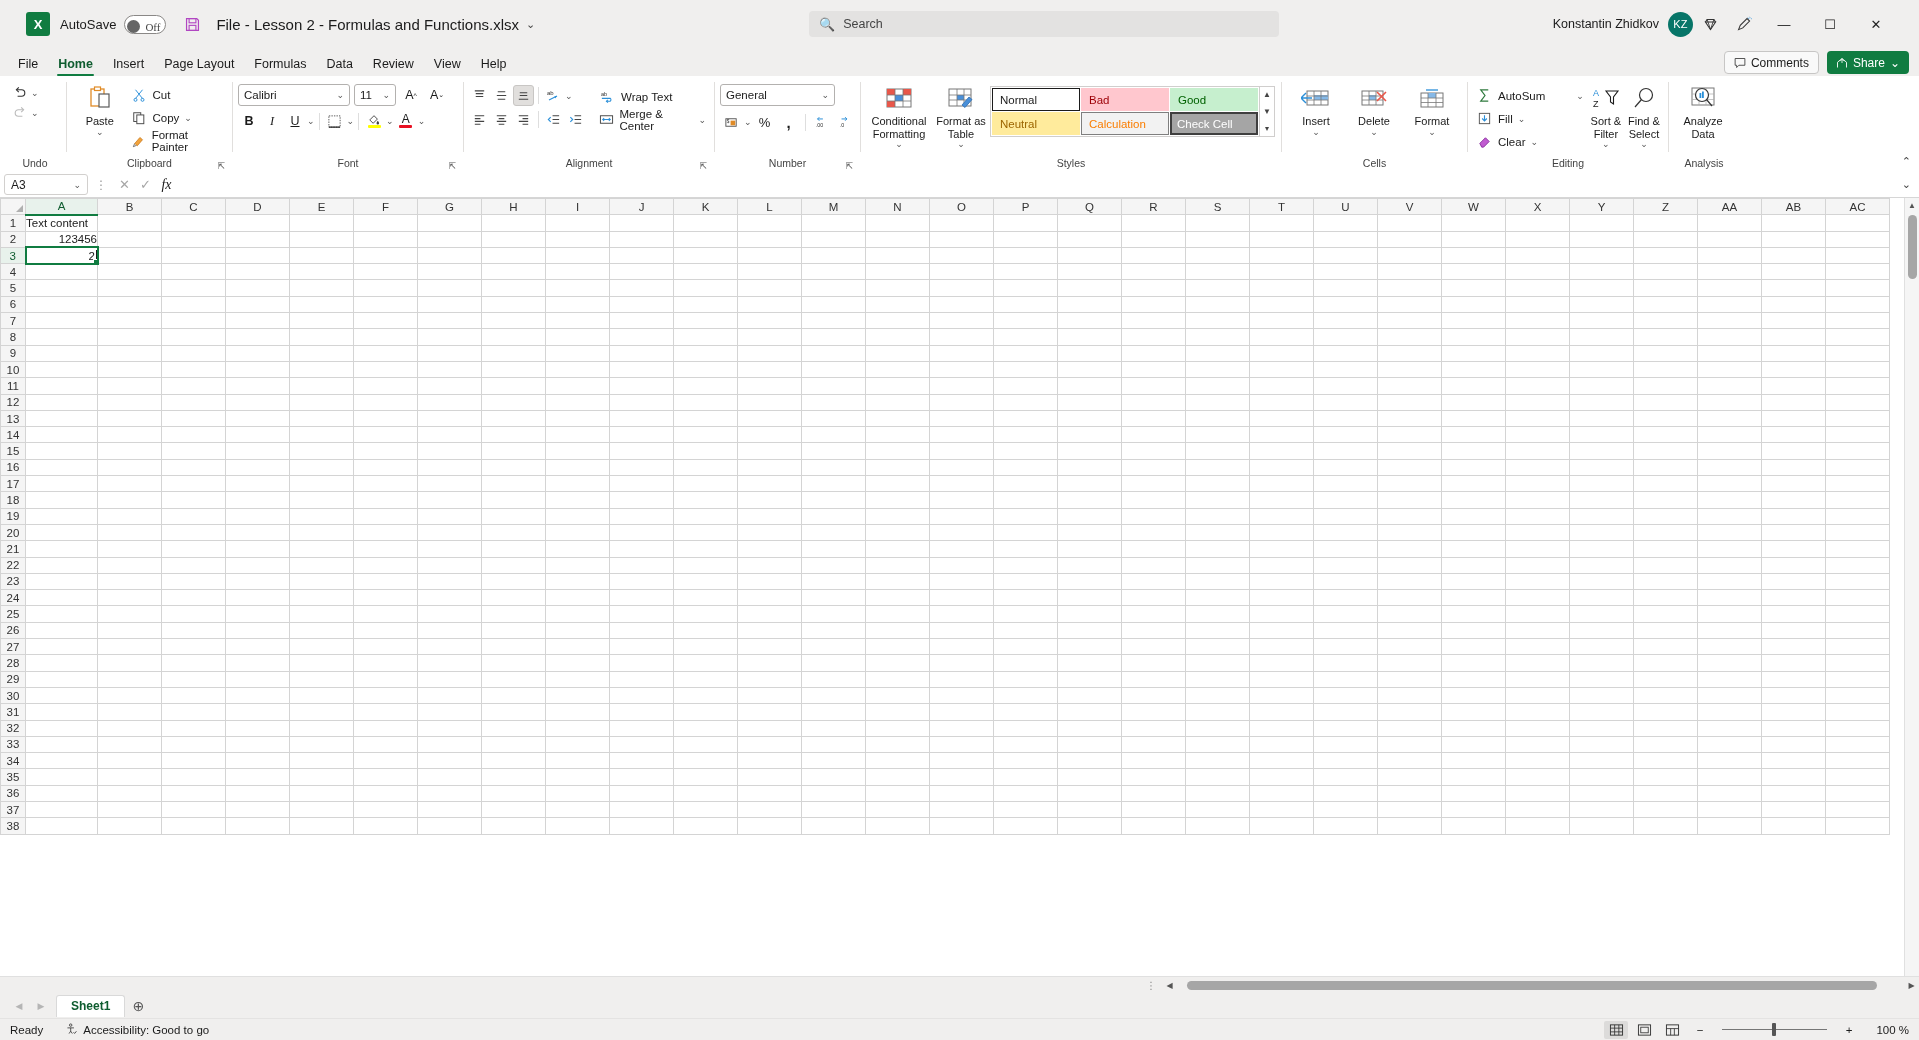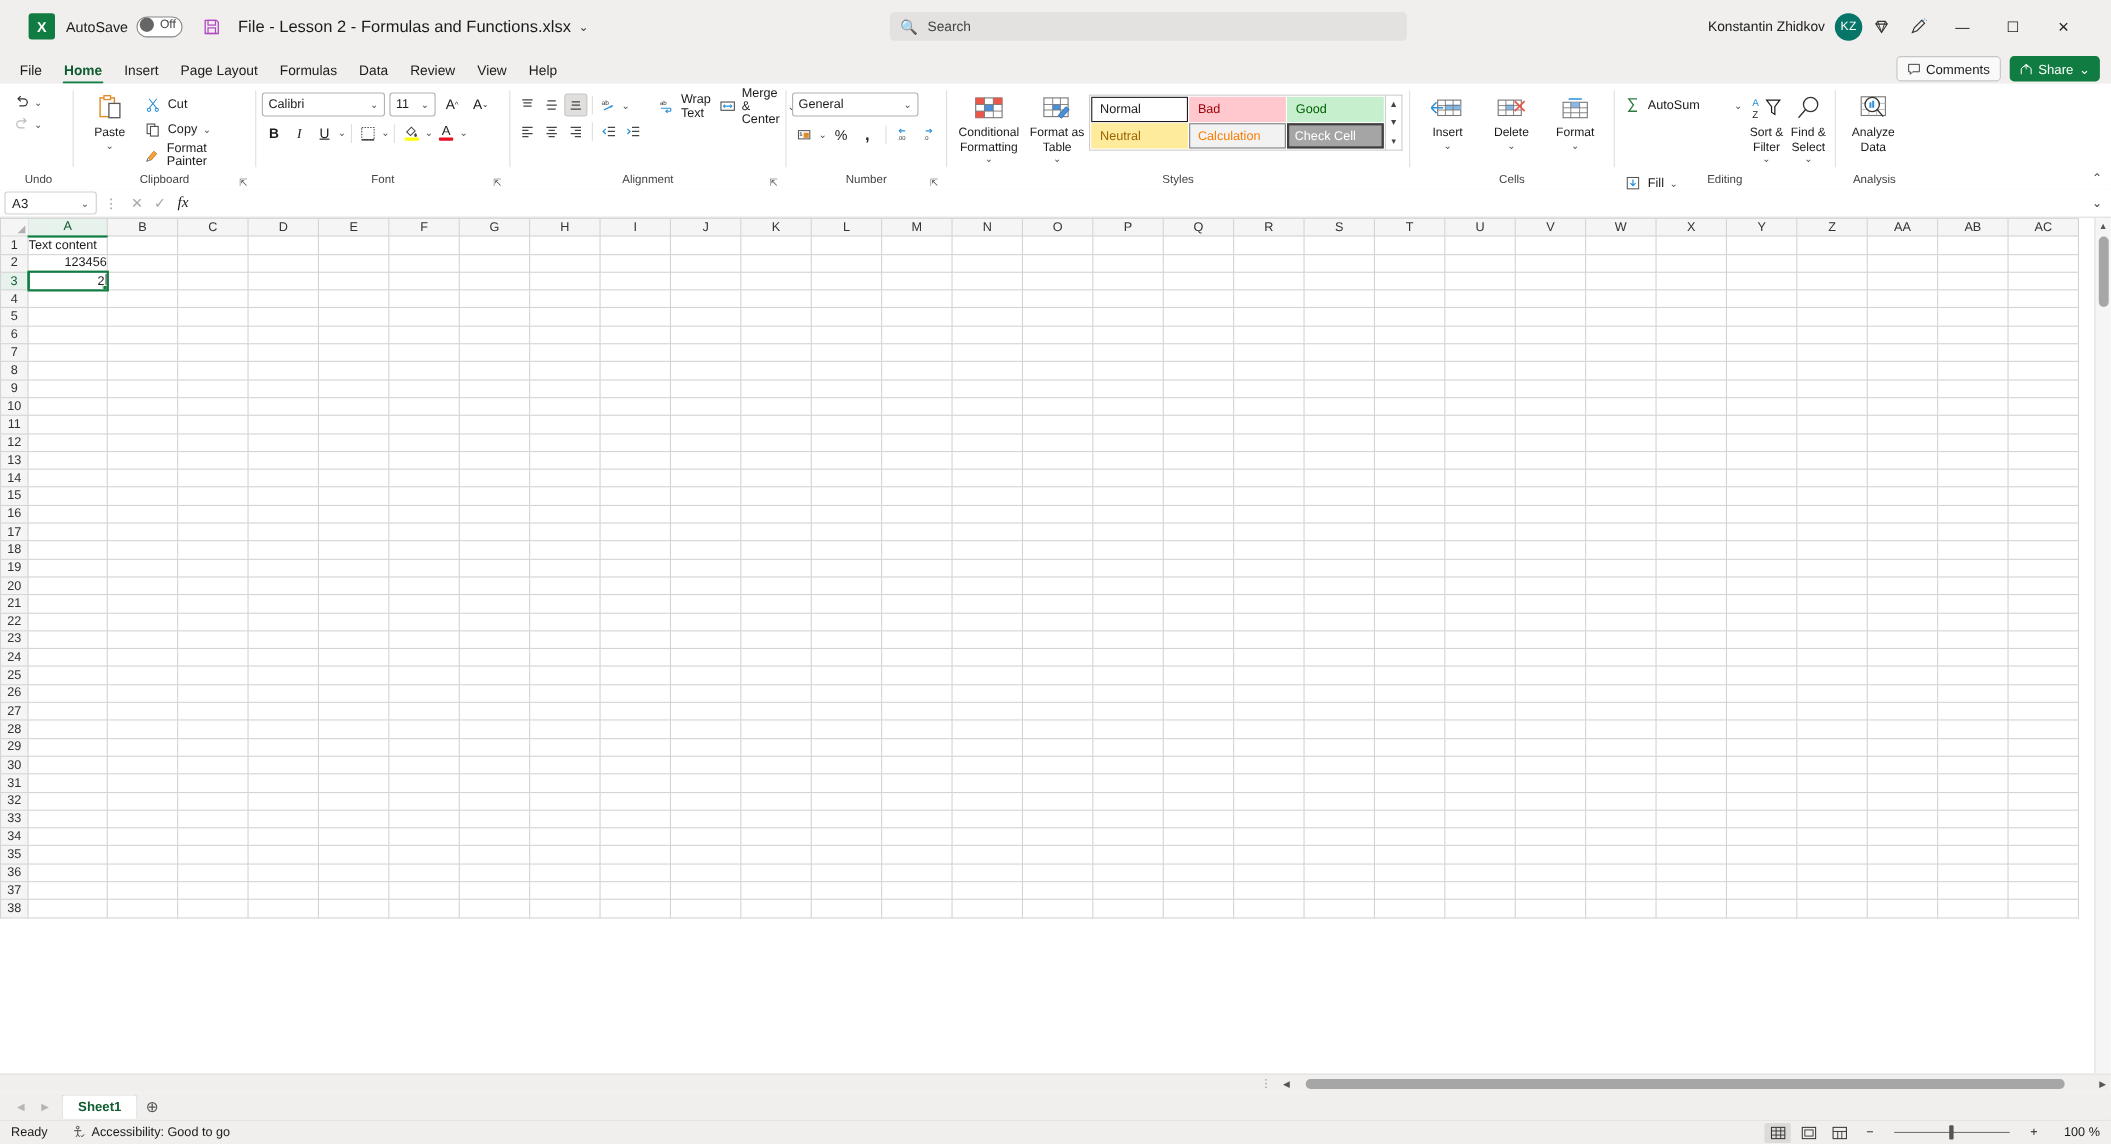--- a/index.html
+++ b/index.html
@@ -11,21 +11,21 @@
     background:#ffffff; overflow:hidden;
     -webkit-font-smoothing:antialiased;
   }
   .app { width:1919px; height:1040px; display:flex; flex-direction:column; background:#f0efee; }
 
   
   .titlebar { height:48px; display:flex; align-items:center; padding:0 20px; background:#f0efee; flex:0 0 48px; }
   .xl-logo { width:24px; height:24px; margin:0 10px 0 6px; background:#107c41; border-radius:3px; position:relative; }
   .xl-logo:after { content:"X"; position:absolute; inset:0; color:#fff; font-size:13px; font-weight:bold; display:flex; align-items:center; justify-content:center; }
   .autosave-label { font-size:13px; color:#1b1b1b; margin-right:8px; }
-  .toggle { width:42px; height:19px; border-radius:10px; border:1px solid #8a8886; background:#fff; display:flex; align-items:flex-start; padding:0 2px; position:relative; }
+  .toggle { width:42px; height:19px; border-radius:10px; border:1px solid #8a8886; background:#fff; display:flex; align-items:flex-end; padding:0 2px; position:relative;font-family:Liberation Serif, serif; }
   .toggle .knob { width:13px; height:13px; border-radius:50%; background:#666; }
   .toggle .tlabel { font-size:11px; color:#444; margin-left:5px; }
   .save-icon { margin:0 14px 0 16px; width:20px; height:20px; display:flex; align-items:center; justify-content:center; color:#b146c2; }
   .doc-title { font-size:15px; color:#1b1b1b; }
   .doc-chevron { margin-left:7px; font-size:11px; color:#444; }
   .search-wrap { flex:1; display:flex; justify-content:center; }
   .searchbox { width:470px; height:26px; background:#e3e2e1; border-radius:4px; display:flex; align-items:center; padding:0 10px; color:#444; font-size:12.5px; }
   .searchbox .mag { margin-right:8px; font-size:13px; }
   .user-name { font-size:12.5px; color:#1b1b1b; margin-right:9px; }
   .avatar { width:25px; height:25px; border-radius:50%; background:#077568; color:#fff; font-size:11px; display:flex; align-items:center; justify-content:center; letter-spacing:.3px; }
@@ -79,21 +79,21 @@
   .numrow { display:flex; align-items:center; gap:2px; margin-top:5px; }
 
   
   .stylegal { display:flex; margin-top:6px; }
   .stylegrid { display:grid; grid-template-columns:repeat(3, 88px); grid-auto-rows:23px; gap:1px; border:1px solid #d0cecd; background:#fff; padding:1px; }
   .scell { display:flex; align-items:center; padding-left:7px; font-size:11.5px; border:1px solid transparent; }
   .galscroll { display:flex; flex-direction:column; justify-content:space-between; width:15px; border:1px solid #d0cecd; border-left:none; background:#fff; }
   .galscroll div { height:15px; display:flex; align-items:center; justify-content:center; font-size:8px; color:#444; }
 
   
-  .edcol { display:flex; flex-direction:column; padding-top:4px;gap:48px; }
+  .edcol { display:flex; flex-direction:column; padding-top:4px; }
 
   
   .ribcollapse { position:absolute; right:8px; bottom:4px; font-size:11px; color:#444; }
 
   
   .fbar { height:26px; background:#fff; display:flex; align-items:center; padding:0 4px; border-bottom:1px solid #d6d6d6; flex:0 0 26px; }
   .namebox { width:84px; height:21px; border:1px solid #d2d0ce; border-radius:3px; display:flex; align-items:center; justify-content:space-between; padding:0 6px; font-size:12px; background:#fff; }
   .fb-sep { margin:0 7px; color:#9a9a9a; font-size:12px; }
   .fb-ic { width:21px; height:21px; display:flex; align-items:center; justify-content:center; font-size:13px; color:#a6a6a6; }
   .fb-ic.fx { color:#1b1b1b; font-style:italic; font-family:"Liberation Serif", serif; font-size:14px; }
@@ -410,21 +410,21 @@
                 </svg>
             </div>
             <div class="albtn">
               <svg width="15" height="15" viewBox="0 0 16 16">
                   <path d="M7 4h7M7 8h7M7 12h7" stroke="#444" stroke-width="1.2"></path>
                   <path d="M2.5 5.5L5 8l-2.5 2.5" fill="none" stroke="#2b8fd8" stroke-width="1.2"></path>
                 </svg>
             </div>
           </div>
         </div>
-        <div style="display:flex;padding-top:5px;margin-left:10px">
+        <div style="display:flex;flex-direction:column;padding-top:5px;margin-left:10px">
           <div class="smallrow">
             <span class="ic">
               <svg width="15" height="15" viewBox="0 0 16 16">
                   <text x="1" y="7" font-size="6" fill="#333">ab</text>
                   <path d="M2 10h9a2 2 0 010 3H7" fill="none" stroke="#2b8fd8" stroke-width="1.1"></path>
                   <path d="M8.5 11.5L6.8 13l1.7 1.5" fill="none" stroke="#2b8fd8" stroke-width="1.1"></path>
                 </svg>
             </span>
             <span>Wrap Text</span>
           </div>

